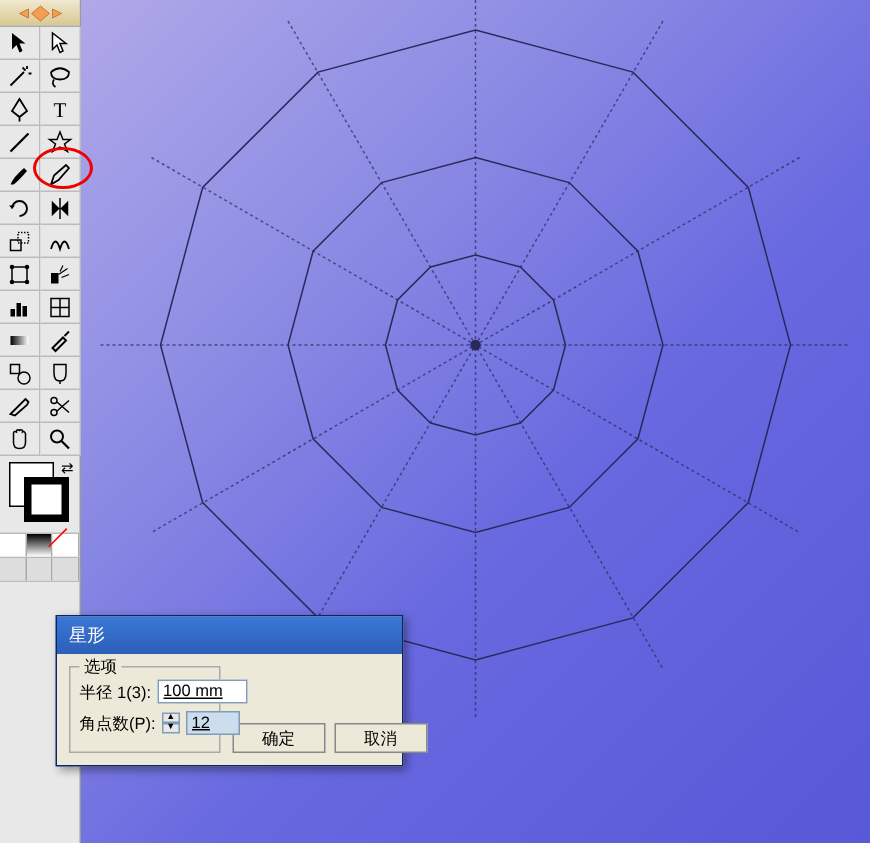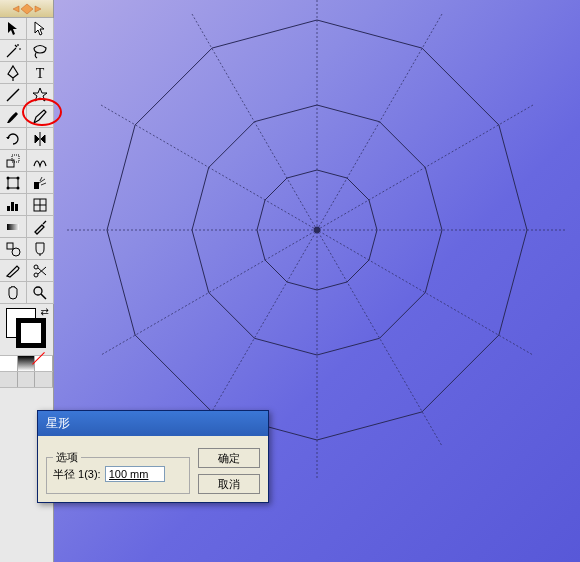--- a/index.html
+++ b/index.html
@@ -42,21 +42,21 @@
 .dlg-title { background: linear-gradient(#3b77d6, #2c5fb8); color: #fff; padding: 4px 8px; font-size: 12px; }
 .dlg-body { padding: 8px; display: flex; gap: 8px; align-items: flex-end; }
 .dlg-fieldset { border: 1px solid #aaa; padding: 8px 6px 6px 6px; flex: 1; position: relative; }
 .dlg-legend { position: absolute; top: -8px; left: 6px; background: #ece9d8; padding: 0 3px; font-size: 11px; }
 .dlg-row { display: flex; align-items: center; margin-bottom: 5px; gap: 4px; }
 .dlg-row label { flex: 0 0 auto; font-size: 11px; }
 .dlg-row input[type=text] { width: 60px; border: 1px solid #7f9db9; padding: 1px 3px; font-size: 11px; text-decoration: underline; }
 .dlg-row input.num { width: 36px; background: #cde; }
 .stepper { display: inline-flex; flex-direction: column; }
 .stepper span { width: 12px; height: 7px; border: 1px solid #7f9db9; background: #e8e8e8; font-size: 6px; line-height: 5px; text-align: center; cursor: pointer; }
-.dlg-buttons { display: flex; flex-direction: column; gap: 6px; padding-top: 4px; }
+.dlg-buttons { display: flex; flex-direction: row; gap: 6px; padding-top: 4px; }
 .dlg-buttons button { width: 62px; height: 20px; border: 1px solid #888; background: #ece9d8; font-size: 11px; cursor: pointer; }
 </style>
 </head>
 <body>
 
 <div class="canvas-area">
   <div class="polygon-wrap">
     <svg width="520" height="520" viewBox="-260 -260 520 520" style="position:absolute; left:-260px; top:-260px;">
       <g stroke="#2a2a5a" stroke-width="1" fill="none">
         <g stroke-dasharray="2,2" opacity="0.7">
@@ -261,19 +261,27 @@
 
 <div class="dialog">
   <div class="dlg-title">星形</div>
   <div class="dlg-body">
     <div class="dlg-fieldset">
       <span class="dlg-legend">选项</span>
       <div class="dlg-row">
         <label>半径 1(3):</label>
         <input type="text" value="100 mm" style="">
       </div>
+      <div class="dlg-row">
+        <label>角点数(P):</label>
+        <span class="stepper">
+            <span>▲</span>
+            <span>▼</span>
+          </span>
+        <input type="text" class="num" value="12" style="">
+      </div>
     </div>
     <div class="dlg-buttons">
       <button>确定</button>
       <button>取消</button>
     </div>
   </div>
 </div>
 
 </body></html>

